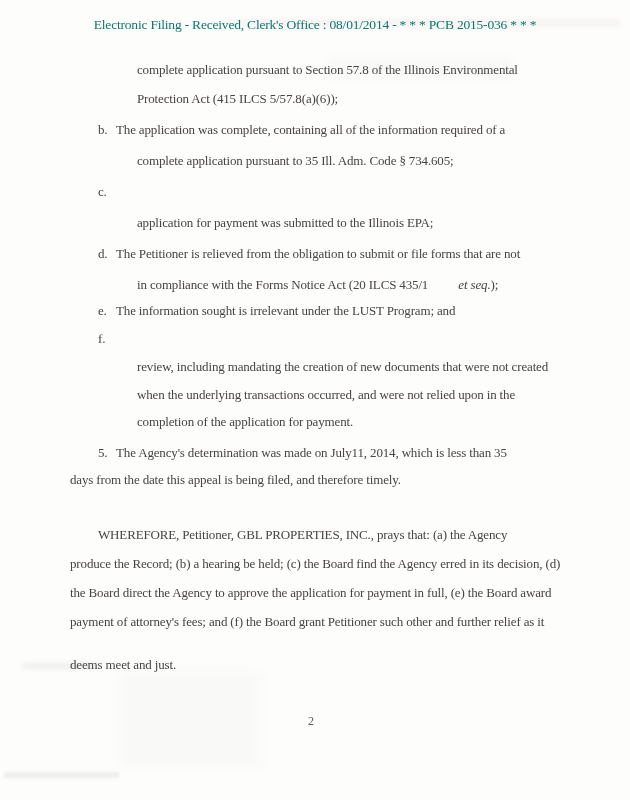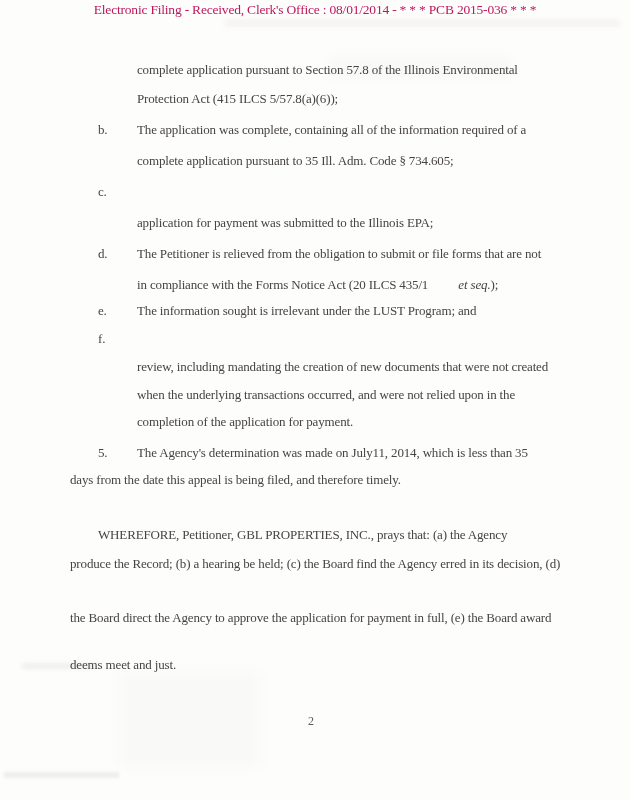--- a/index.html
+++ b/index.html
@@ -4,34 +4,34 @@
 <style>
   html,body{margin:0;padding:0;background:#e8e8e8;}
   .page{
     position:relative;
     width:630px;height:800px;
     background:#fdfdfc;
     overflow:hidden;
     font-family:"Liberation Serif","DejaVu Serif",serif;
   }
   .filing-header{
-    position:absolute;top:2px;left:0;width:630px;
+    position:absolute;top:17px;left:0;width:630px;
     text-align:center;
     font-size:13.5px;letter-spacing:-0.2px;
-    color:#be185d;
+    color:#0f766e;
     white-space:nowrap;
   }
   .line{
     position:absolute;left:70px;width:545px;
     font-size:13px;line-height:15px;letter-spacing:-0.15px;
     color:#474441;
     white-space:nowrap;
   }
   .line .llabel{position:absolute;left:28px;}
-  .line .ltext{display:inline-block;margin-left:67px;}
+  .line .ltext{display:inline-block;margin-left:46px;}
   .indent2{padding-left:67px;}
   .pindent{padding-left:28px;}
   .ital{font-style:italic;margin-left:27px;}
   .page-number{
     position:absolute;top:714px;left:0;width:622px;
     text-align:center;font-size:12px;color:#5a5a5a;
   }
   .smudge{position:absolute;pointer-events:none;}
   .s1{left:225px;top:19px;width:395px;height:8px;background:rgba(90,85,80,0.05);filter:blur(2px);}
   .s2{left:22px;top:663px;width:75px;height:6px;background:rgba(0,0,0,0.05);filter:blur(2px);}
@@ -69,18 +69,19 @@
   <div class="line" style="top:331px"><span class="llabel">f.</span></div>
   <div class="line indent2" style="top:359px">review, including mandating the creation of new documents that were not created</div>
   <div class="line indent2" style="top:387px">when the underlying transactions occurred, and were not relied upon in the</div>
   <div class="line indent2" style="top:414px">completion of the application for payment.</div>
 
   <div class="line" style="top:445px"><span class="llabel">5.</span><span class="ltext">The Agency's determination was made on July11, 2014, which is less than 35</span></div>
   <div class="line" style="top:472px">days from the date this appeal is being filed, and therefore timely.</div>
 
   <div class="line pindent" style="top:527px">WHEREFORE, Petitioner, GBL PROPERTIES, INC., prays that:  (a) the Agency</div>
   <div class="line" style="top:556px">produce the Record; (b) a hearing be held; (c) the Board find the Agency erred in its decision, (d)</div>
-  <div class="line" style="top:610px">the Board direct the Agency to approve the application for payment in full, (e) the Board award</div>
+  <div class="line" style="top:585px">the Board direct the Agency to approve the application for payment in full, (e) the Board award</div>
+  <div class="line" style="top:614px">payment of attorney's fees; and (f) the Board grant Petitioner such other and further relief as it</div>
   <div class="line" style="top:657px">deems meet and just.</div>
 
   <div class="page-number">2</div>
 
 </div>
 
 </body></html>

